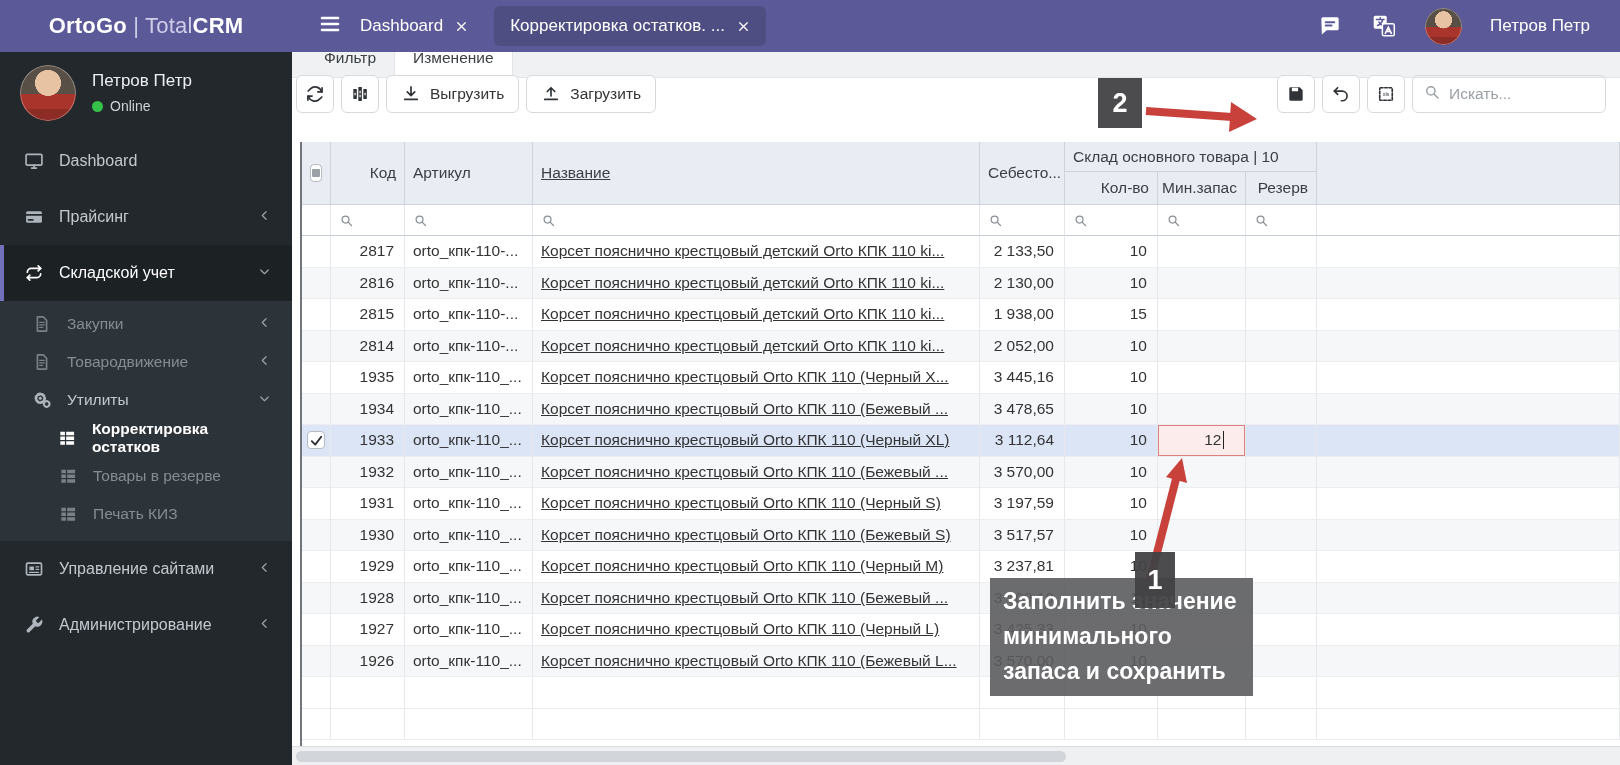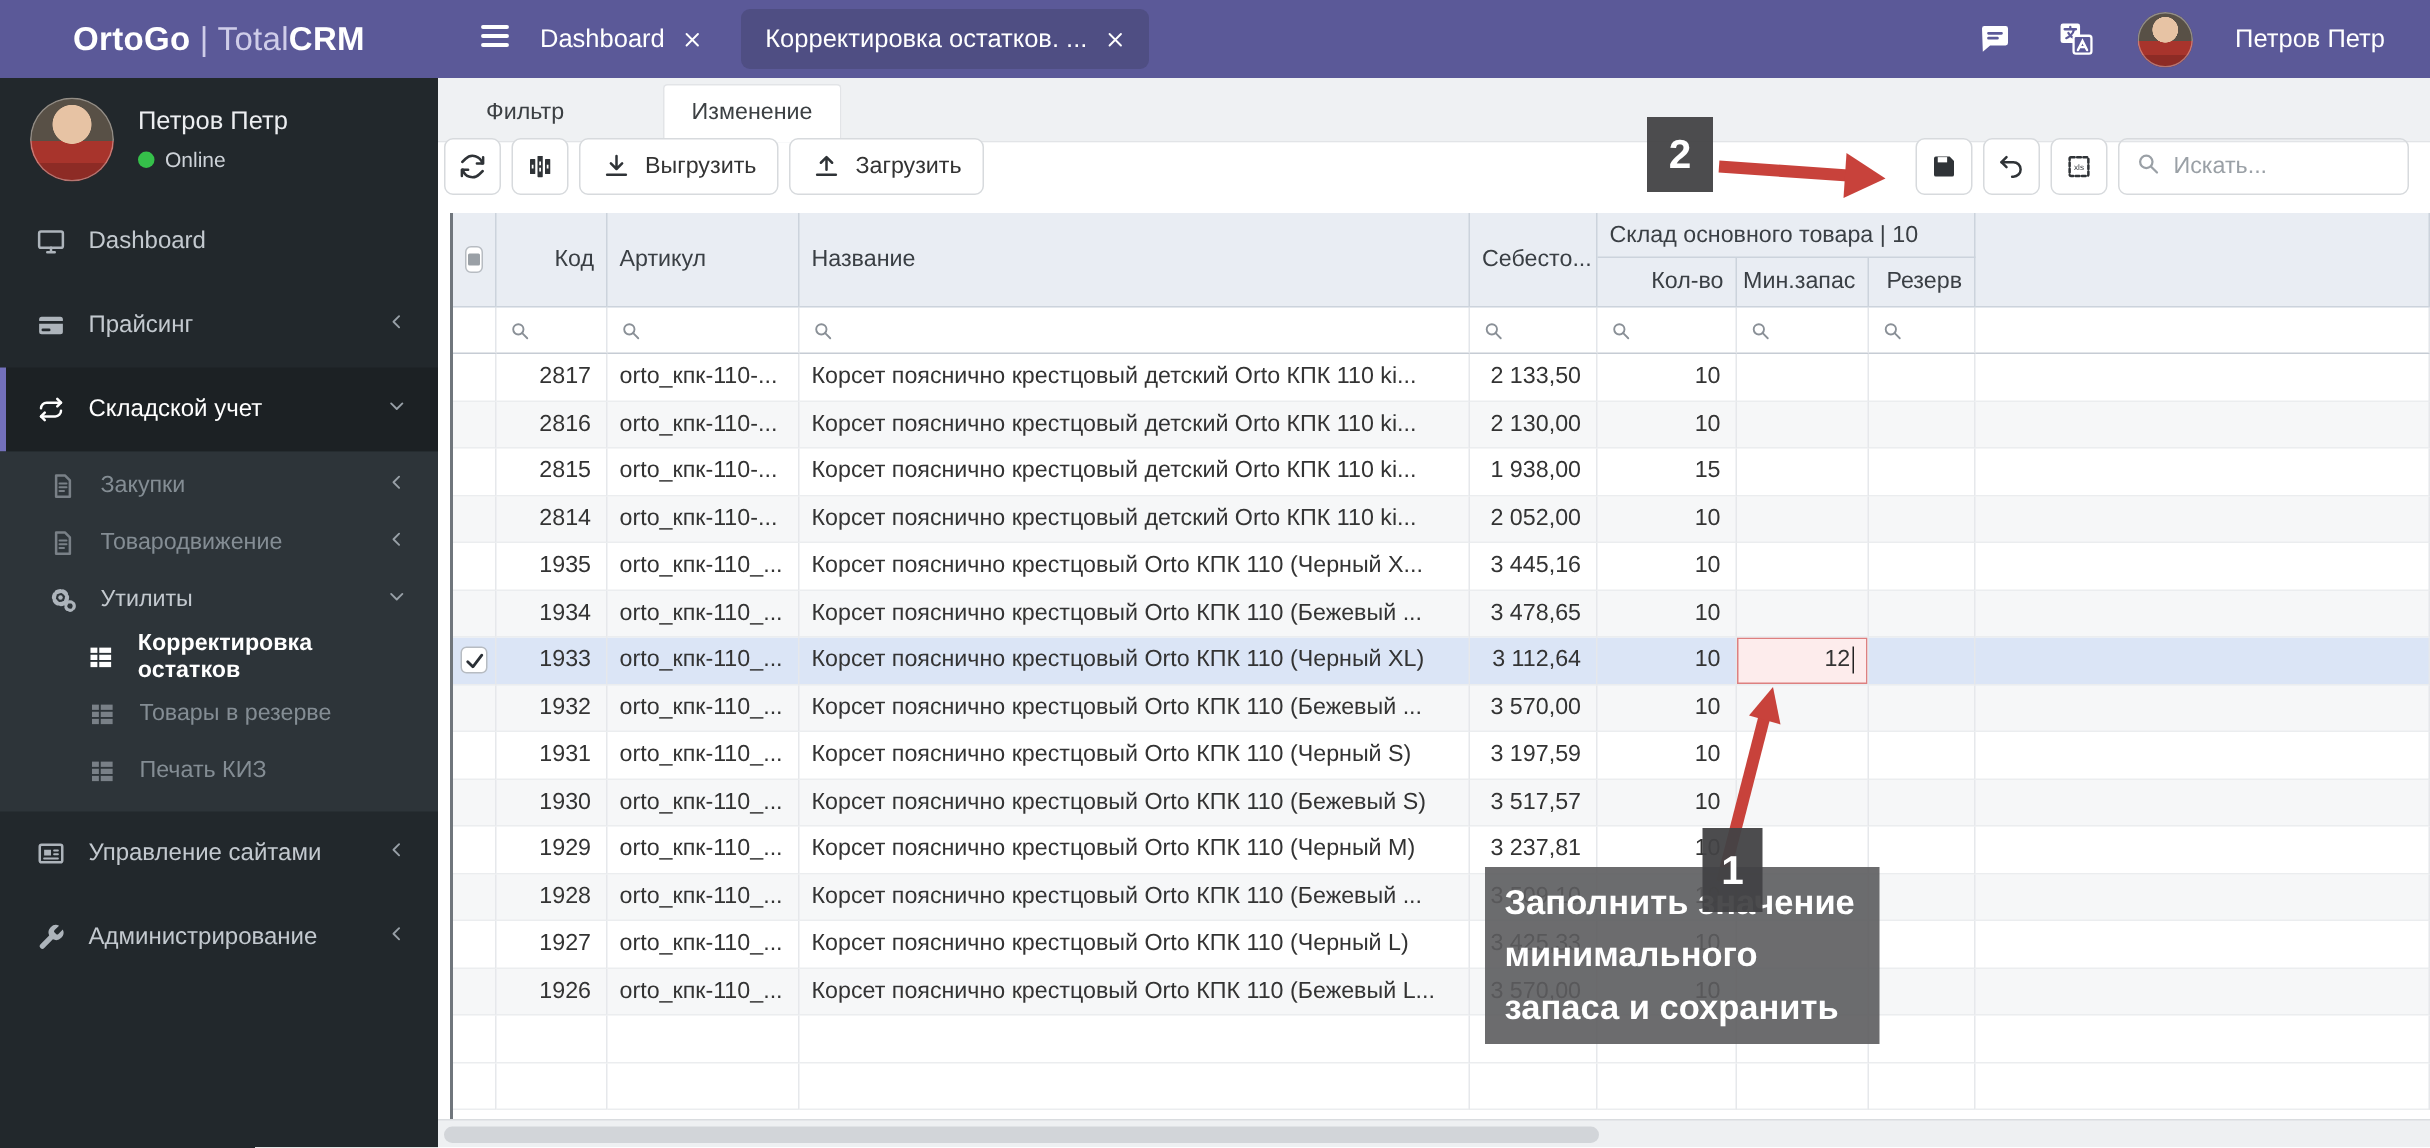--- a/index.html
+++ b/index.html
@@ -45,40 +45,40 @@
   .sb-panel .sb-item { height:38px; font-size:15.5px; }
   .sb-item.lvl1 { padding-left:30px; }
   .sb-item.lvl2 { padding-left:56px; }
   .sb-item.dim { color:#848d94; }
   .sb-item.dim .ic { color:#798087; }
   .sb-item.selected { color:#fff; font-weight:700; }
   .sb-item.selected .ic { color:#fff; }
 
   
   .main { position:absolute; top:52px; left:292px; right:0; bottom:0; background:#fff; }
-  .tabstrip { height:43px; background:#eff1f3; display:flex; align-items:flex-end; padding-left:14px; border-bottom:1px solid #e2e4e7;gap:48px; }
+  .tabstrip { height:26px; background:#eff1f3; display:flex; align-items:flex-end; padding-left:14px; border-bottom:1px solid #e2e4e7; }
   .tab { padding:9px 18px 10px; font-size:15.5px; color:#3c4043; cursor:pointer; }
   .tab.active { background:#fff; border:1px solid #e2e4e7; border-bottom:1px solid #fff; margin-bottom:-1px; border-radius:3px 3px 0 0; }
   .toolbar { height:32px; display:flex; align-items:center; padding:0 14px 0 4px; gap:7px; background:#fff; }
   .tbtn { height:38px; min-width:38px; border:1px solid #d7dadd; border-radius:6px; background:#fff; display:flex; align-items:center; justify-content:center; gap:9px; padding:0 14px; font-size:15.5px; color:#333; cursor:pointer; font-family:inherit; }
   .tbtn.icon-only { padding:0 8px; }
   .tbtn .ti { display:flex; color:#2f3337; }
   .tbtn .ti svg { width:20px; height:20px; }
   .toolbar .spacer { flex:1; }
   .search { height:38px; width:194px; border:1px solid #d7dadd; border-radius:6px; display:flex; align-items:center; padding:0 10px; gap:8px; color:#9aa0a6; }
   .search .ti svg { width:18px; height:18px; }
   .search input { border:none; outline:none; width:120px; font-size:15.5px; font-family:inherit; color:#444; background:transparent; }
   .search input::placeholder { color:#9aa0a6; }
 
   
   .grid { position:absolute; top:90px; left:8px; right:0; bottom:19px; border-left:2px solid #70767c; font-size:15.5px; color:#333; overflow:hidden; }
   .c-cb  { width:29px;  flex:0 0 29px; }
   .c-code{ width:74px;  flex:0 0 74px; }
   .c-sku { width:128px; flex:0 0 128px; }
-  .c-name{ width:447px; flex:0 0 447px; }
+  .c-name{ width:447px; flex:0 0 447px;text-decoration:underline; }
   .c-cost{ width:85px;  flex:0 0 85px; }
   .c-qty { width:93px;  flex:0 0 93px; }
   .c-min { width:88px;  flex:0 0 88px; }
   .c-res { width:71px;  flex:0 0 71px; }
   .c-fill{ flex:1 1 auto; }
   .ghead { display:flex; height:63px; background:var(--header-bg); color:#3a3f44; }
   .hc { display:flex; align-items:center; padding:0 8px; border-right:1px solid #ccd3dc; border-bottom:1px solid #ccd3dc; overflow:hidden; white-space:nowrap; cursor:pointer; }
   .hc.r { justify-content:flex-end; }
   .hgroup { display:flex; flex-direction:column; flex:0 0 252px; width:252px; }
   .hg-top { height:30px; display:flex; align-items:center; padding:0 8px; border-right:1px solid #ccd3dc; border-bottom:1px solid #ccd3dc; white-space:nowrap; }
@@ -89,21 +89,21 @@
   .fmag { color:#8a9097; display:flex; }
   .fmag svg { width:15px; height:15px; }
   .gbody .trow { display:flex; height:31.5px; background:#fff; }
   .gbody .trow.alt { background:#f6f7f8; }
   .gbody .trow.sel { background:var(--selection); }
   .bc { display:flex; align-items:center; padding:0 8px; border-right:1px solid #e6e8eb; border-bottom:1px solid #ebedef; overflow:hidden; white-space:nowrap; position:relative; }
   .bc.r { justify-content:flex-end; padding-right:10px; }
   .c-cb.bc { justify-content:center; padding:0; }
   .cbx { width:18px; height:18px; border:1px solid #b7bcc2; border-radius:4px; background:#fff; display:inline-flex; align-items:center; justify-content:center; cursor:pointer; }
   .cbx-inner { width:8px; height:8px; background:#9aa0a6; border-radius:1px; }
-  .editcell { position:absolute; inset:0; background:var(--edit-bg); border:1px solid var(--edit-border); display:flex; align-items:center; justify-content:flex-end; padding-right:8px; }
+  .editcell { position:absolute; inset:0; background:var(--edit-bg); border:1px solid var(--edit-border); display:flex; align-items:center; justify-content:flex-end; padding-right:20px; }
   .caret { width:1.5px; height:18px; background:#222; margin-left:1px; animation:blink 1s steps(1) infinite; }
   @keyframes blink { 50% { opacity:0; } }
   .hscroll { position:absolute; bottom:0; left:292px; right:0; height:19px; background:#eef0f2; border-top:1px solid #d9dcdf; }
   .hthumb { position:absolute; top:4px; left:4px; width:58%; height:11px; background:#d2d5d9; border-radius:6px; cursor:grab; }
 
   
   .overlay { position:absolute; inset:0; z-index:60; pointer-events:none; }
   .badge { position:absolute; z-index:62; background:rgba(66,66,68,.95); color:#fff; display:flex; align-items:center; justify-content:center; font-size:27px; font-weight:600; pointer-events:none; }
   .anno-tooltip { position:absolute; left:990px; top:578px; width:263px; height:118px; z-index:61; background:rgba(92,92,94,.9); color:#fff; font-size:23px; font-weight:600; line-height:35px; padding:6px 13px; pointer-events:none; }
 </style>

